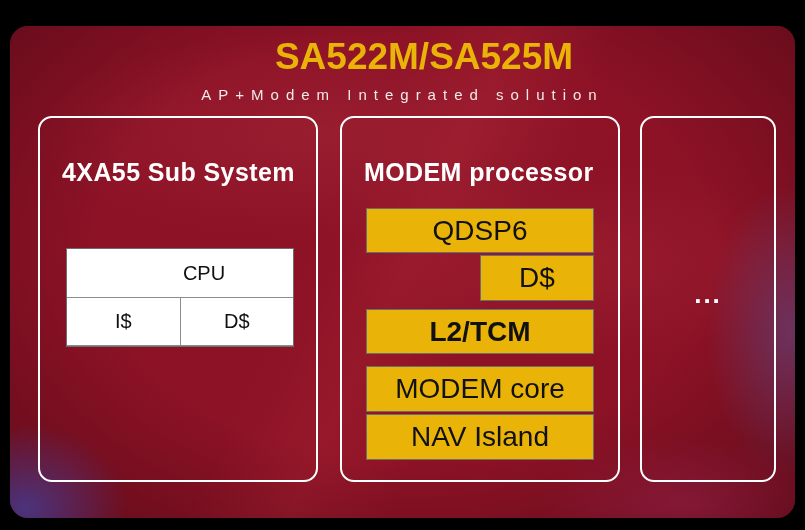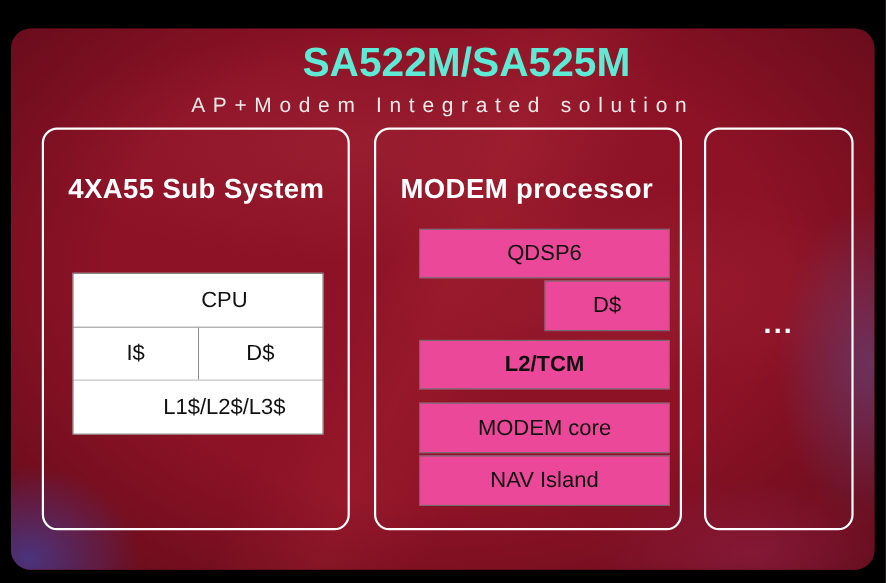--- a/index.html
+++ b/index.html
@@ -25,26 +25,26 @@
       radial-gradient(120px 210px at 99.5% 62%, rgba(70,130,230,.30), transparent 70%),
       radial-gradient(210px 95px at 86% 97%, rgba(160,40,90,.40), transparent 70%),
       radial-gradient(420px 150px at 40% 22%, rgba(255,130,130,.10), transparent 70%),
       radial-gradient(330px 140px at 72% 48%, rgba(255,110,110,.10), transparent 70%),
       linear-gradient(115deg, transparent 40%, rgba(255,90,90,.08) 50%, transparent 60%),
       radial-gradient(ellipse at 50% 45%, transparent 55%, rgba(25,0,6,.38) 100%);
   }
   .title {
     position:absolute; top:10px; left:0; width:100%;
     text-align:center;
-    font-size:37px; font-weight:700; color:#5eead4;padding-left:43px;
+    font-size:37px; font-weight:700; color:#eab308;padding-left:43px;
   }
   .subtitle {
     position:absolute; top:60px; left:0; width:100%;
     text-align:center;
-    font-size:19px; font-weight:400; color:#f3eaea;
+    font-size:15px; font-weight:400; color:#f3eaea;
     letter-spacing:7px;
   }
   .panel {
     position:absolute; top:90px; height:366px;
     border:2px solid #ffffff;
     border-radius:14px;
   }
   .panel-ap    { left:28px;  width:280px; }
   .panel-modem { left:330px; width:280px; }
   .panel-more  { left:630px; width:136px; display:flex; align-items:center; justify-content:center; }
@@ -65,25 +65,24 @@
   }
   .row-full { height:48px;padding-left:48px; }
   .row-split {
     display:flex; height:49px;
     border-top:1px solid #8c8c8c; border-bottom:1px solid #8c8c8c;
   }
   .half { flex:1; height:100%; }
   .left-half { border-right:1px solid #8c8c8c; }
   .box {
     position:absolute; left:24px; width:228px; height:45px;
-    background:#ec4899; border:1px solid #6d6d6d;
-    color:#111111; font-size:20px;
+    background:#eab308; border:1px solid #6d6d6d;
+    color:#111111; font-size:28px;
     display:flex; align-items:center; justify-content:center;
     white-space:nowrap;
-    margin-left:15px;
   }
   .qdsp6        { top:90px; }
   .modem-dcache { top:137px; left:138px; width:114px; height:46px; }
   .l2tcm        { top:191px;font-weight:bold; }
   .modem-core   { top:248px; height:46px; }
   .nav-island   { top:296px; height:46px; }
   .ellipsis {
     color:#ffffff; font-size:26px; font-weight:700;
     letter-spacing:2px; margin-top:-10px;
   }
@@ -98,21 +97,20 @@
   <div class="subtitle">AP+Modem Integrated solution</div>
 
   <section class="panel panel-ap">
     <h2 class="panel-heading">4XA55 Sub System</h2>
     <div class="cache-table">
       <div class="cell row-full">CPU</div>
       <div class="row-split">
         <div class="cell half left-half">I$</div>
         <div class="cell half">D$</div>
       </div>
-      <div class="cell row-full">L1$/L2$/L3$</div>
     </div>
   </section>
 
   <section class="panel panel-modem">
     <h2 class="panel-heading">MODEM processor</h2>
     <div class="box qdsp6">QDSP6</div>
     <div class="box modem-dcache">D$</div>
     <div class="box l2tcm">L2/TCM</div>
     <div class="box modem-core">MODEM core</div>
     <div class="box nav-island">NAV Island</div>

